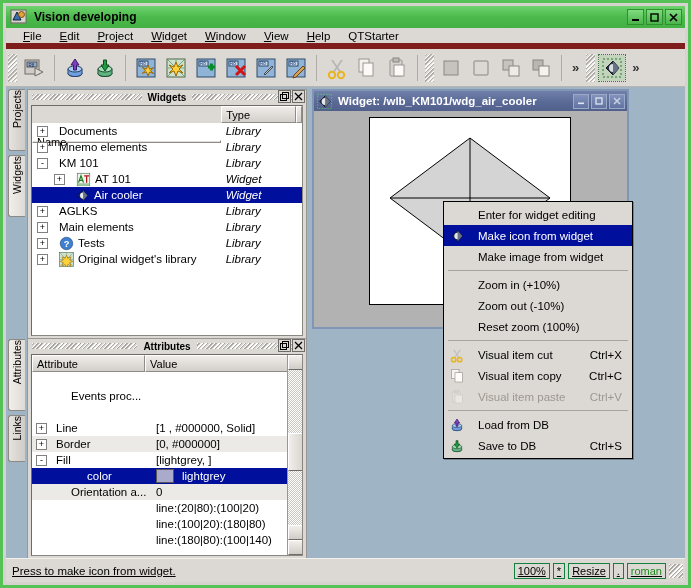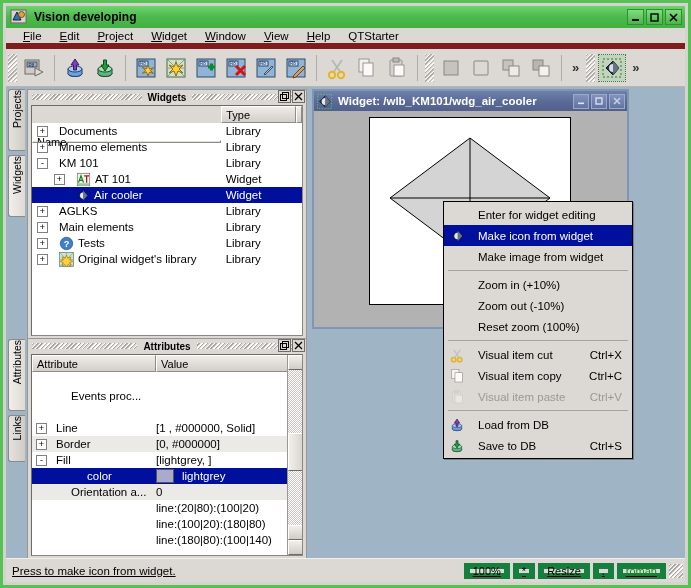--- a/index.html
+++ b/index.html
@@ -170,21 +170,21 @@
     display:flex; align-items:center;
     cursor: pointer;
   }
   .tree { font-size: 11.5px; color: #000; background:#fff;}
   .trow {
     height: 16px; display:flex; align-items:center; position:relative;
     cursor: default; white-space: nowrap;
   }
   .trow.sel { background: #000f9c; color:#fff; }
   .tname { display:flex; align-items:center; width: 203px; overflow:hidden;}
-  .ttype { width: 80px; }
+  .ttype { width: 80px; font-style: italic; }
   .exp {
     width: 9px; height: 9px; border:1px solid #808080; background:#fff;
     display:inline-flex; align-items:center; justify-content:center;
     font-size: 9px; line-height: 7px; color:#000; margin-right: 3px; flex:none;
     font-family: "Liberation Sans", sans-serif;
   }
   .dots { width: 8px; flex:none; }
   .ico16 { width:15px;height:15px;margin-right:4px;flex:none; position:relative;}
 
   
@@ -274,21 +274,21 @@
   
   .statusbar {
     position:absolute; left:3px; right:3px; bottom:3px; height:24px;
     background:#dcd8d3; display:flex; align-items:center;
     border-top:1px solid #f3efea;
     box-sizing:border-box;
     text-decoration:underline;
   }
   .status-msg { flex:1; font-size:11.5px; color:#000; padding-left: 6px;}
   .sfield {
-    border:6px solid #15803d; background:#dcd8d3; font-size:11px; color:#000;
+    border:1px solid #15803d; background:#dcd8d3; font-size:11px; color:#000;
     padding: 1px 3px; margin-right: 3px; height:16px; box-sizing:border-box;
     display:flex;align-items:center; white-space:nowrap;
   }
   .sfield.green { color:#1f8a1f; }
   .sgrip {
     width:14px;height:14px; margin-right:2px; flex:none;
     background-image: repeating-linear-gradient(135deg,#ffffff 0 1px,transparent 1px 3px),
                       repeating-linear-gradient(135deg,transparent 0 1px,#a9a5a0 1px 2px,transparent 2px 3px);
   }
 </style>
@@ -643,21 +643,21 @@
             </div>
             <div class="dt-btn">
               <svg width="9" height="9" viewBox="0 0 9 9">
                   <path d="M1 1 L8 8 M8 1 L1 8" stroke="#000" stroke-width="1.3"></path>
                 </svg>
             </div>
           </div>
         </div>
         <div class="dock-body">
           <div class="hdr-row">
-            <div class="hdr-cell" style="width:124px;">Attribute</div>
+            <div class="hdr-cell" style="width:113px;">Attribute</div>
             <div class="hdr-cell" style="flex:1;">Value</div>
           </div>
           <div id="attributes-table">
               <div class="arow white">
                 <div class="acol1">
                   <span style="flex: 0 0 auto; display: inline-block; width: 4px;"></span>
                   <span></span>
                 </div>
                 <div class="acol2">
                   <span></span>

